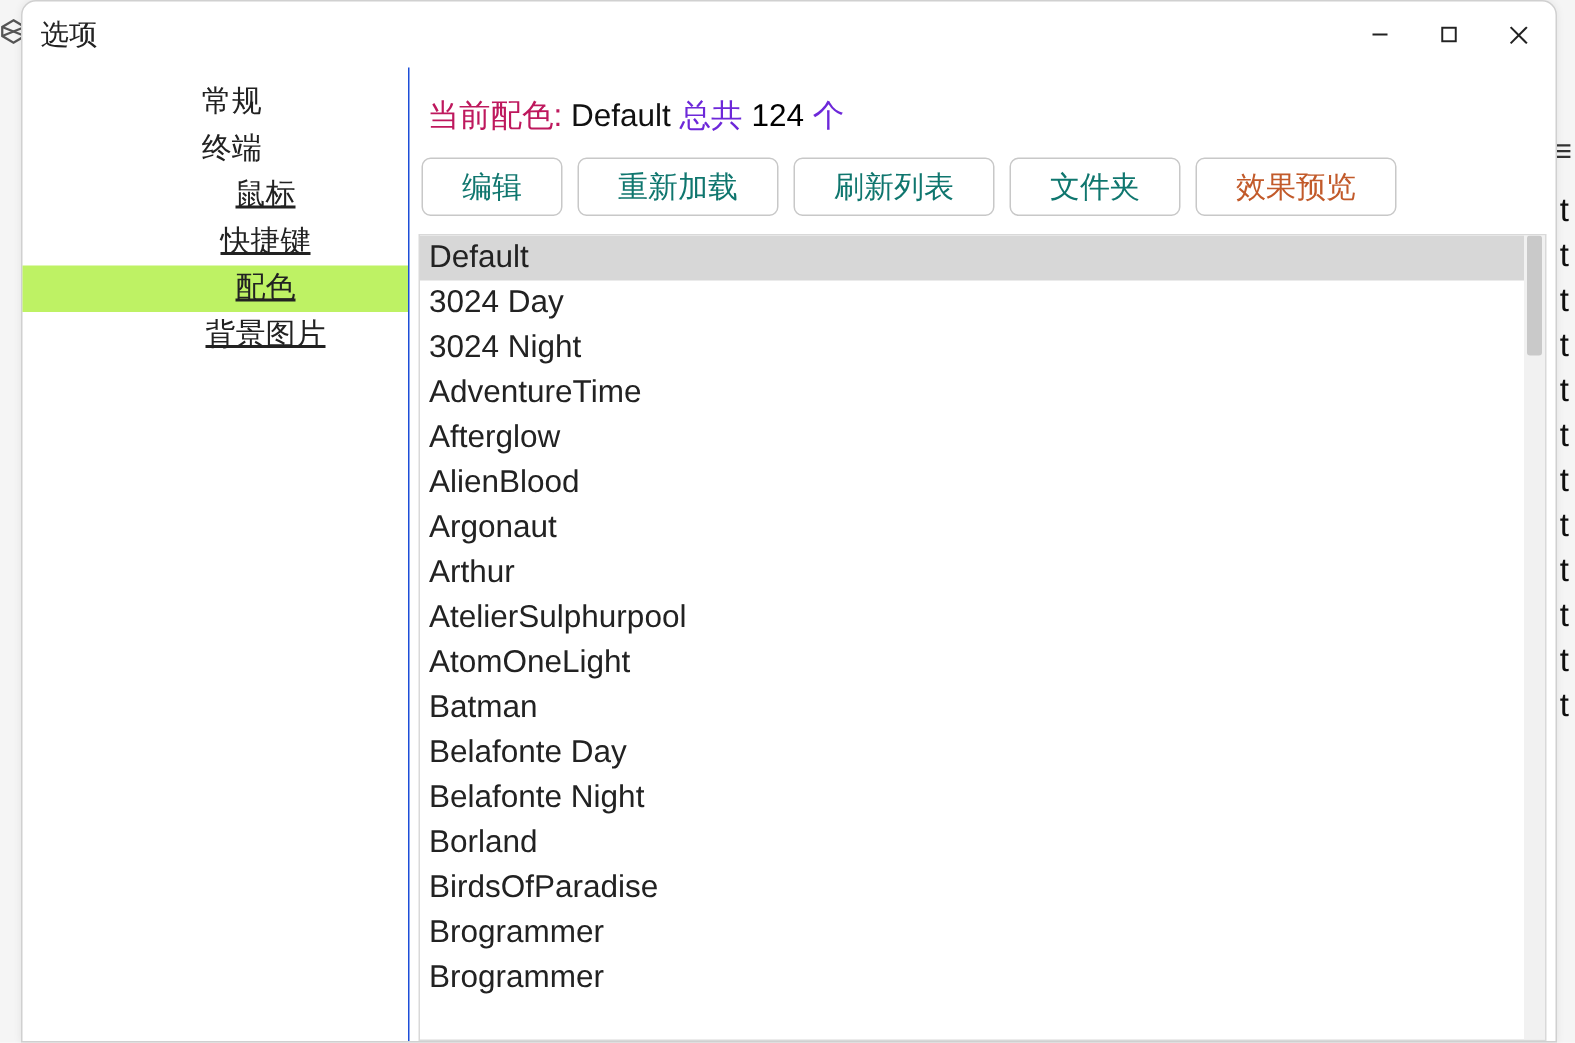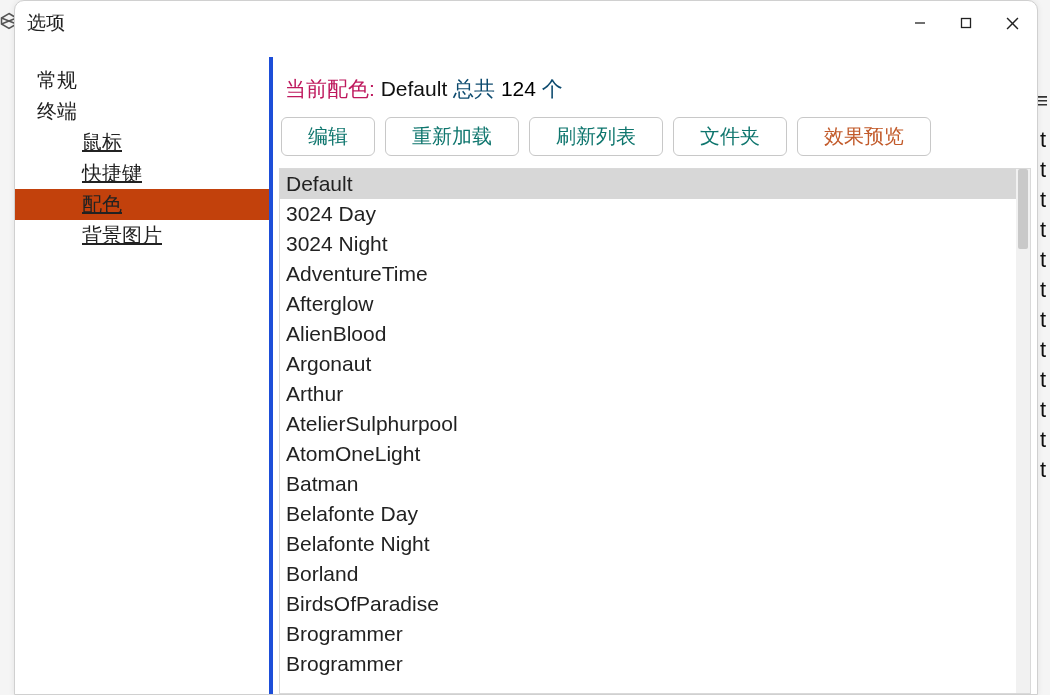--- a/index.html
+++ b/index.html
@@ -40,21 +40,20 @@
     top: 0;
     width: 1024px;
     height: 695px;
     background: #ffffff;
     border: 1px solid #d0d0d0;
     border-top-left-radius: 10px;
     border-top-right-radius: 10px;
     display: flex;
     flex-direction: column;
     box-shadow: 0 0 6px rgba(0,0,0,0.08);
-    gap: 12px;
   }
 
   .titlebar {
     height: 44px;
     display: flex;
     align-items: center;
     padding: 0 2px 0 12px;
     border-top-left-radius: 10px;
     border-top-right-radius: 10px;
   }
@@ -74,52 +73,53 @@
   .win-btn svg { display: block; }
 
   .client {
     flex: 1;
     display: flex;
     min-height: 0;
   }
 
   .sidebar {
     width: 258px;
-    border-right: 4px solid #1d4ed8;
+    border-right: 1px solid #1d4ed8;
     padding: 8px 0 0 0;
+    text-align: center;
   }
   .tree { list-style: none; }
   .tree li {
     font-size: 20px;
     color: #222;
     padding: 3px 0 3px 22px;
     line-height: 25px;
     cursor: default;
   }
   .tree li.child { padding-left: 67px; text-decoration: underline; }
   .tree li.selected {
-    background: #c2410c;
+    background: #bef264;
   }
 
   .main {
     flex: 1;
     padding: 18px 6px 0 6px;
     display: flex;
     flex-direction: column;
     min-height: 0;
   }
   .status-line {
     font-size: 21px;
     color: #222;
     padding-left: 6px;
     margin-bottom: 14px;
   }
   .status-line .label { color: #be185d; }
   .status-line .name { font-weight: 400; color: #111; }
-  .status-line .total { color: #0c4a6e; }
+  .status-line .total { color: #6d28d9; }
   .status-line .count { color: #000000; }
 
   .toolbar {
     display: flex;
     gap: 10px;
     padding-left: 2px;
     margin-bottom: 12px;
   }
   .btn {
     border: 1px solid #c8c8c8;

